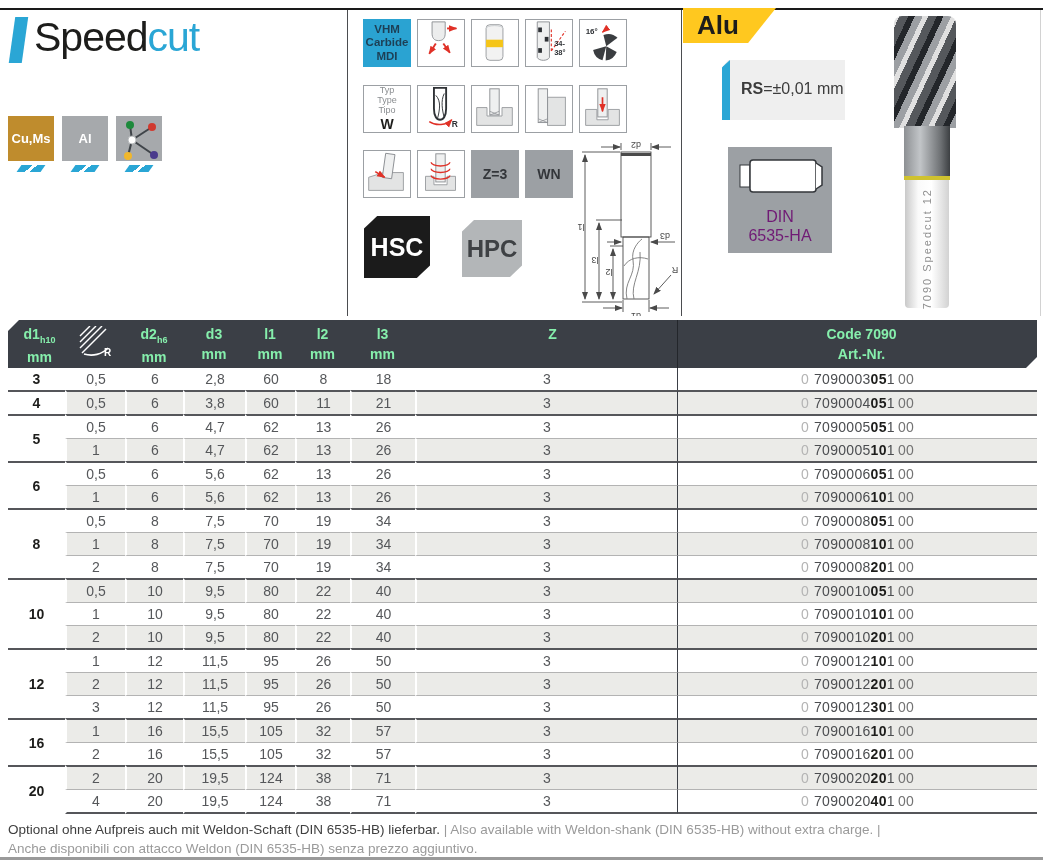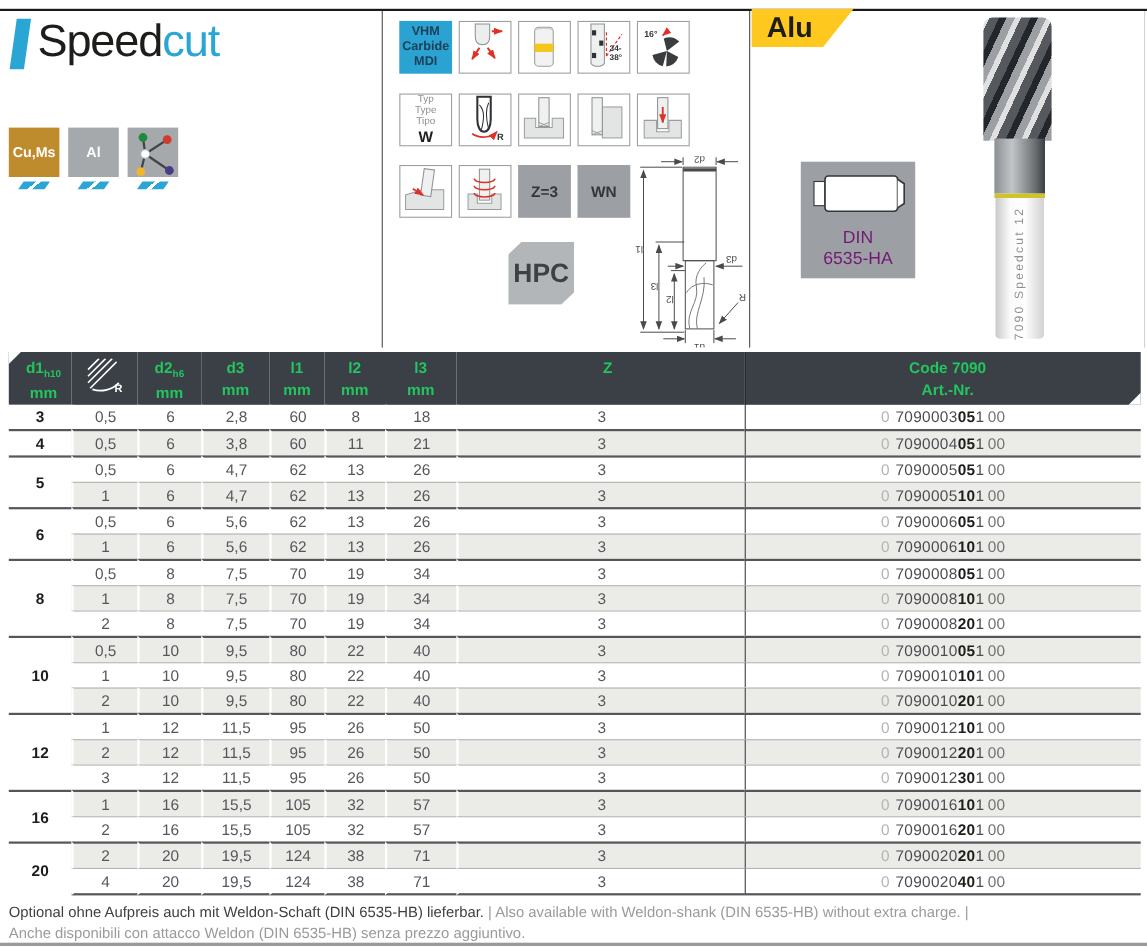--- a/index.html
+++ b/index.html
@@ -61,21 +61,21 @@
             background:linear-gradient(90deg,#8d9093,#c2c5c8 35%,#6d7073 80%,#3c3f42); }
   .ring { position:absolute; left:36px; top:166px; width:46px; height:4px; background:#cfc22f; }
   .shank { position:absolute; left:37px; top:170px; width:44px; height:128px; border-radius:0 0 4px 4px;
            background:linear-gradient(90deg,#c9c9c9,#fafafa 30%,#ffffff 60%,#d2d2d2); }
   .engrave { position:absolute; left:50%; top:8px; transform:translateX(-50%) rotate(180deg);
              writing-mode:vertical-rl; font-size:11px; letter-spacing:2px; color:#8f8f8f; white-space:nowrap; }
 
   
   table.spec { position:absolute; left:8px; top:320px; width:1029px; border-collapse:separate; border-spacing:0;
                table-layout:fixed; font-size:14px; color:#55575a; }
-  table.spec th { background:#3b3f46; color:#22c55e; height:48px; box-sizing:border-box; vertical-align:top;
+  table.spec th { background:#3b3f46; color:#86efac; height:48px; box-sizing:border-box; vertical-align:top;
                   padding-top:6px; font-size:14px; text-align:center; font-weight:bold; }
   table.spec th sub { font-size:9px; font-weight:bold; }
   table.spec th .l2 { display:block; margin-top:4px; text-align:inherit; }
   th.h-d1 { text-align:left; padding-left:7px; }
   th.h-z  { text-align:left; padding-left:14px; }
   th.h-code { text-align:left; padding-left:9px; border-left:1px solid #23262b; }
   table.spec td { height:22px; line-height:22px; padding:0; text-align:center; box-sizing:border-box; }
   td.d1 { font-weight:bold; color:#1d1d1b; background:#fff; }
   td.v  { border-left:2px solid #fff; }
   td.c-z { text-align:left; padding-left:14px; }
@@ -250,20 +250,21 @@
   <div class="cell" style="left:417px;top:150px">
     <svg width="45" height="45" viewBox="0 0 48 48">
       <path d="M8 42 v-15 h9 v9 h14 v-9 h9 v15 z" fill="#e3e4e4" stroke="#9a9da0"></path>
       <rect x="19" y="3" width="10" height="30" fill="#eff0f0" stroke="#8d9094"></rect>
       <path d="M14 12 a10 4 0 1 0 20 0 M14 19 a10 4 0 1 0 20 0 M14 26 a10 4 0 1 0 20 0" fill="none" stroke="#e03127" stroke-width="1.5"></path>
     </svg>
   </div>
   <div class="badge-gray" style="left:471px;top:150px">Z=3</div>
   <div class="badge-gray" style="left:525px;top:150px">WN</div>
 
+  <div class="hexbadge hsc">HSC</div>
   <div class="hexbadge hpc">HPC</div>
 
   <div class="abs" style="left:577px;top:142px">
     <svg width="108" height="174" viewBox="0 0 108 174" fill="none" stroke="#4a4a4a" stroke-width="0.9">
       <rect x="44" y="10" width="30" height="85"></rect>
       <line x1="44" y1="12.5" x2="74" y2="12.5" stroke-width="3"></line>
       <rect x="46" y="95" width="26" height="62"></rect>
       <path d="M50 157 C46 140 59 134 56 118 C54 108 61 100 65 97" stroke="#777"></path>
       <path d="M57 157 C53 142 65 130 63 110" stroke="#777"></path>
       <path d="M47 124 C52 116 62 114 71 117" stroke="#777"></path>
@@ -301,20 +302,24 @@
       <text x="59" y="165" text-anchor="middle" font-size="9" fill="#4a4a4a" stroke="none" transform="rotate(180 59 168)">d1</text>
 
       <line x1="94" y1="133" x2="77" y2="152" marker-end="url(#mdim)"></line>
       <text x="98" y="131" text-anchor="middle" font-size="9" fill="#4a4a4a" stroke="none" transform="rotate(180 98 128)">R</text>
     </svg>
   </div>
 
   <div class="abs alu"></div>
   <div class="abs" style="left:697px;top:10px;font-size:26px;font-weight:bold;color:#1d1d1b">Alu</div>
 
+  <div class="abs rs-box">
+    <div class="rs-bar"></div>
+    <div class="rs-text"><b>RS</b><span>=±0,01 mm</span></div>
+  </div>
 
   <div class="abs din-box">
     <svg width="104" height="58" viewBox="0 0 104 58">
       <rect x="12" y="18" width="10" height="22" fill="#fff" stroke="#33363a"></rect>
       <rect x="22" y="13" width="66" height="32" rx="3" fill="#fff" stroke="#33363a" stroke-width="1.5"></rect>
       <path d="M88 16 l6 4 v18 l-6 4" fill="#fff" stroke="#33363a" stroke-width="1.5"></path>
     </svg>
     <div class="din-text">
       <div>DIN</div>
       <div>6535-HA</div>

